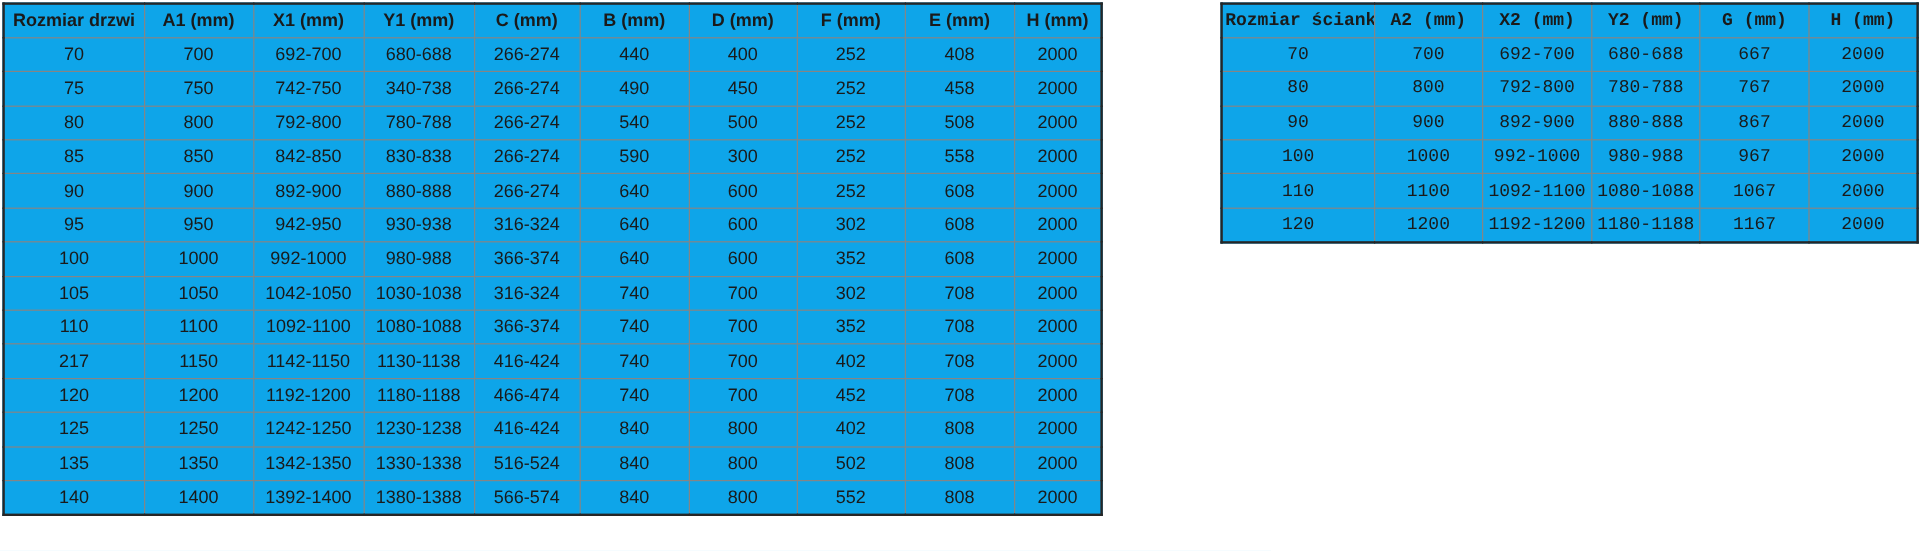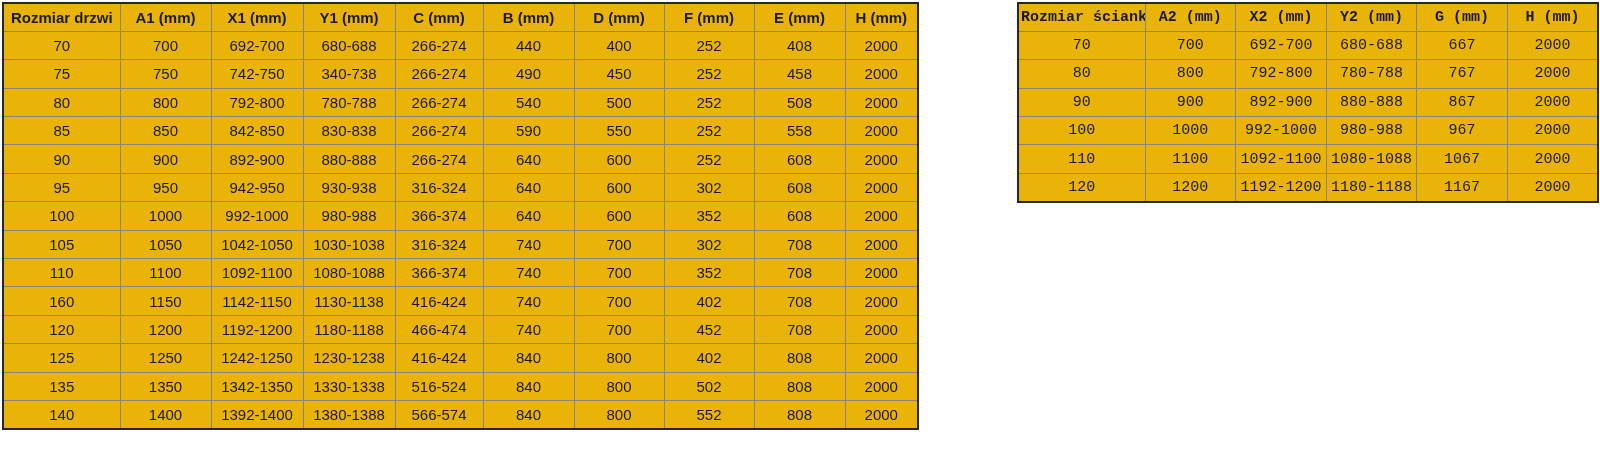--- a/index.html
+++ b/index.html
@@ -12,21 +12,21 @@
   }
   .canvas {
     position: relative;
     width: 1600px;
     height: 459px;
   }
   table.spec {
     position: absolute;
     border-collapse: collapse;
     table-layout: fixed;
-    background: #eab308;
+    background: #0ea5e9;
     border: 2px solid #262626;
   }
   table.spec th, table.spec td {
     border: 1px solid #858585;
     text-align: center;
     vertical-align: middle;
     color: #1a1a1a;
     font-size: 15px;
     padding: 0 2px;
     overflow: hidden;
@@ -129,21 +129,21 @@
           <td>508</td>
           <td>2000</td>
         </tr>
         <tr>
           <td>85</td>
           <td>850</td>
           <td>842-850</td>
           <td>830-838</td>
           <td>266-274</td>
           <td>590</td>
-          <td>550</td>
+          <td>300</td>
           <td>252</td>
           <td>558</td>
           <td>2000</td>
         </tr>
         <tr>
           <td>90</td>
           <td>900</td>
           <td>892-900</td>
           <td>880-888</td>
           <td>266-274</td>
@@ -195,21 +195,21 @@
           <td>1092-1100</td>
           <td>1080-1088</td>
           <td>366-374</td>
           <td>740</td>
           <td>700</td>
           <td>352</td>
           <td>708</td>
           <td>2000</td>
         </tr>
         <tr>
-          <td>160</td>
+          <td>217</td>
           <td>1150</td>
           <td>1142-1150</td>
           <td>1130-1138</td>
           <td>416-424</td>
           <td>740</td>
           <td>700</td>
           <td>402</td>
           <td>708</td>
           <td>2000</td>
         </tr>

